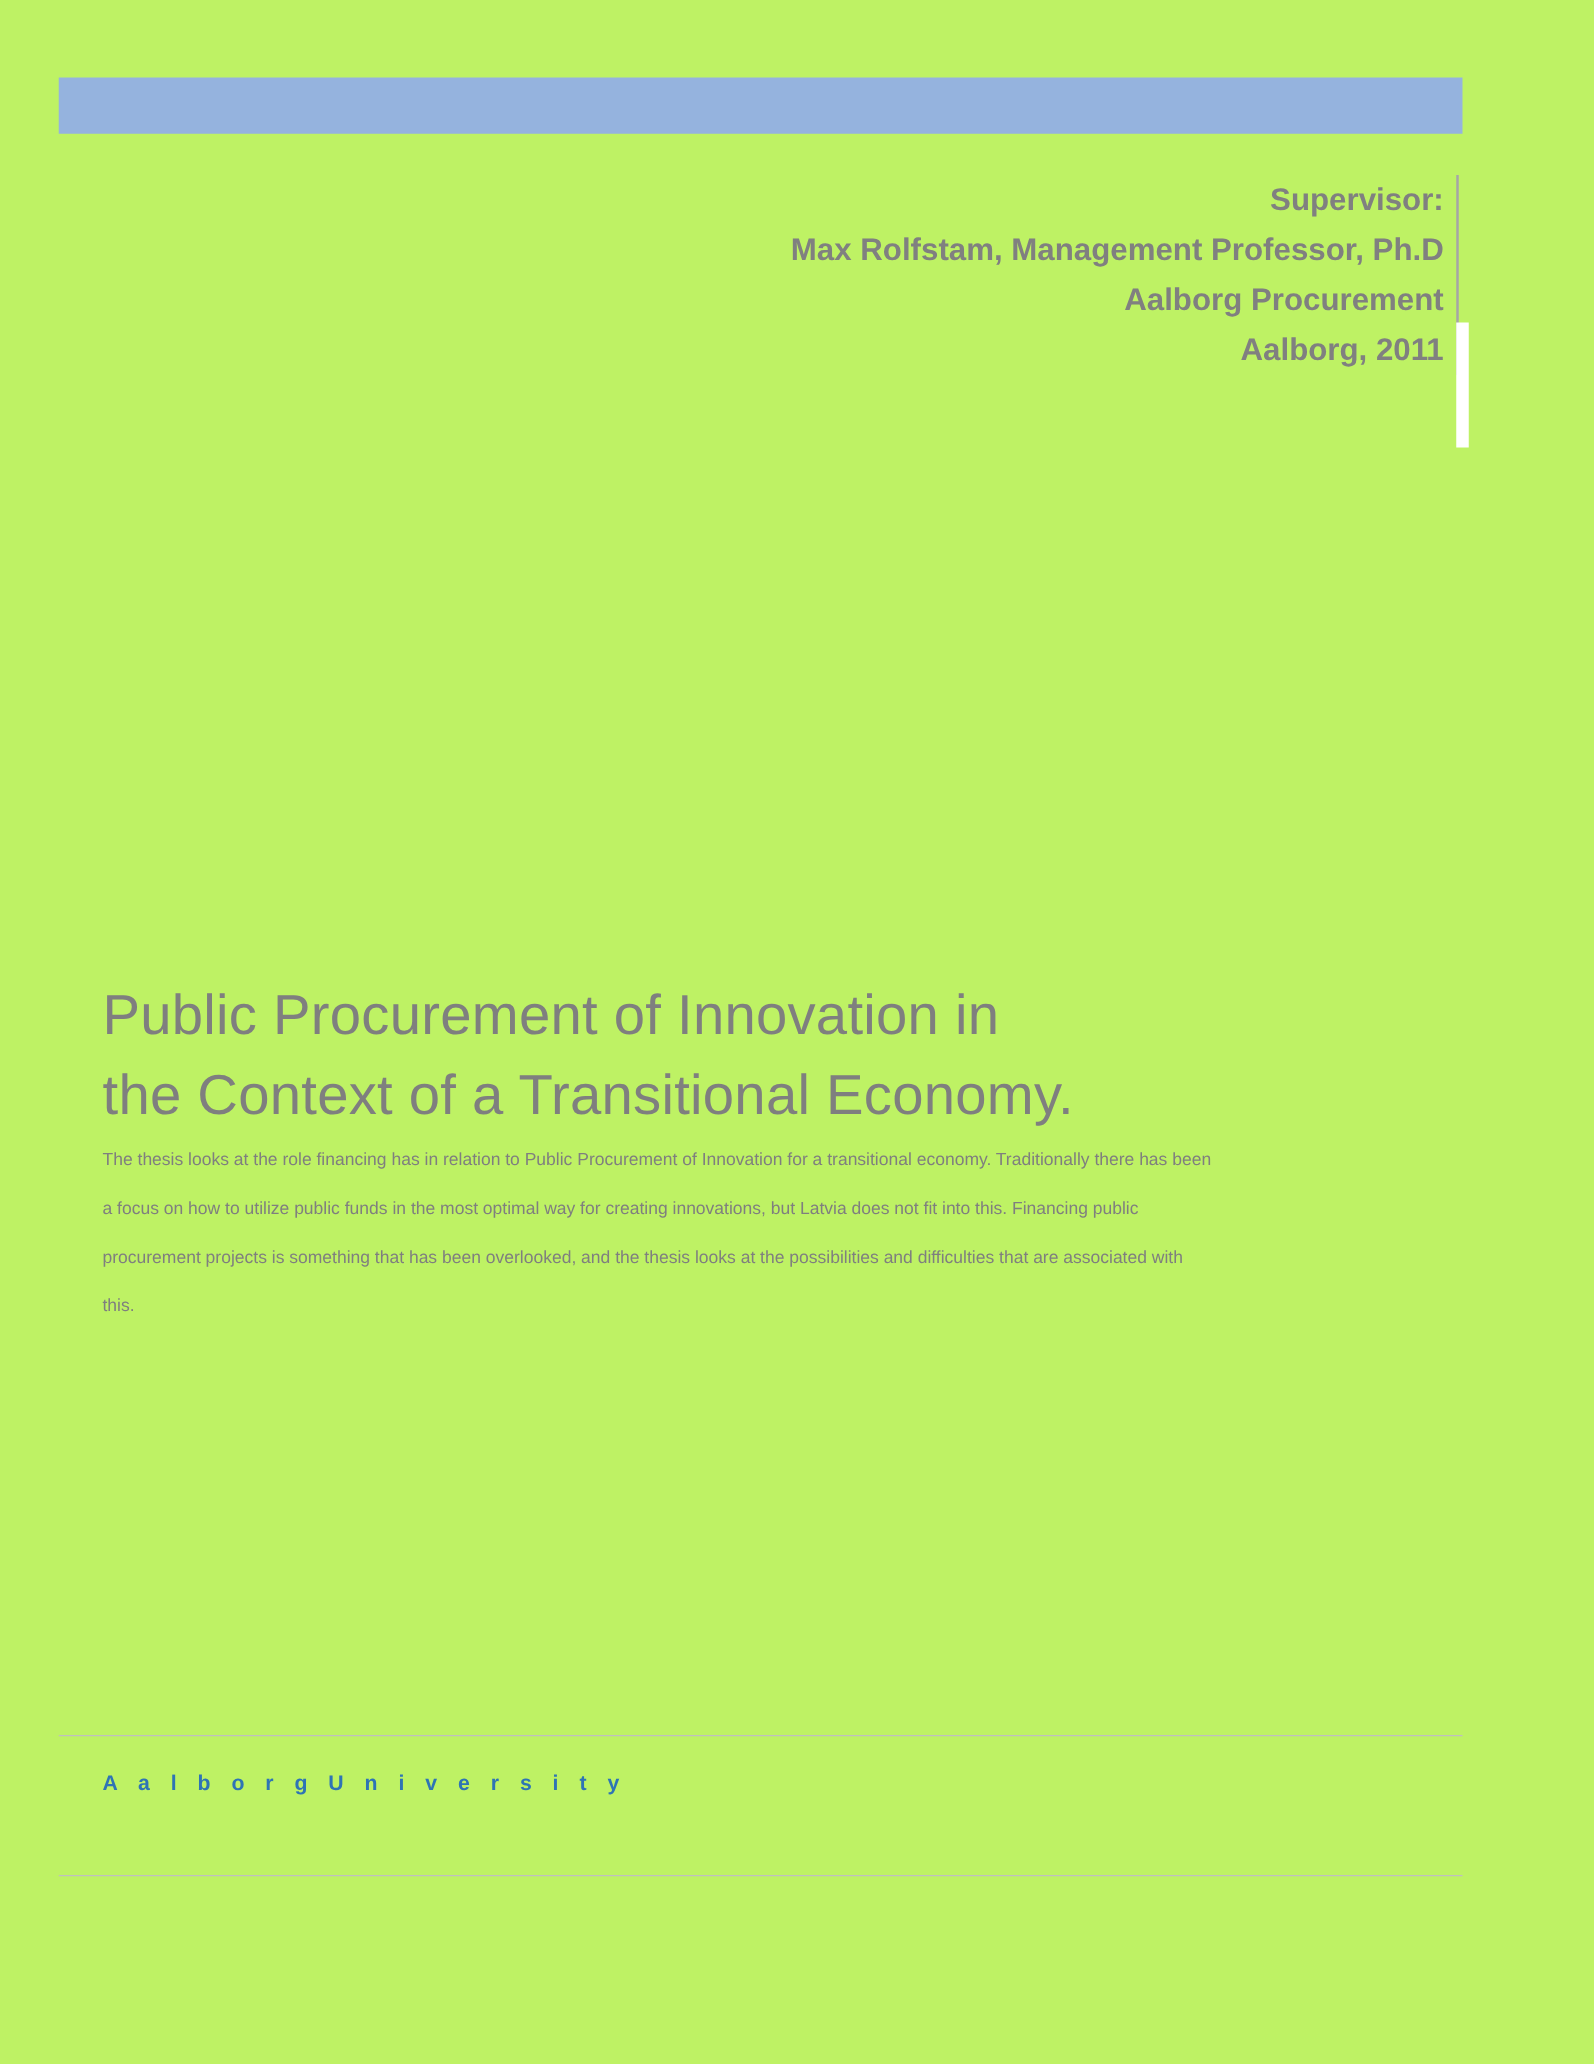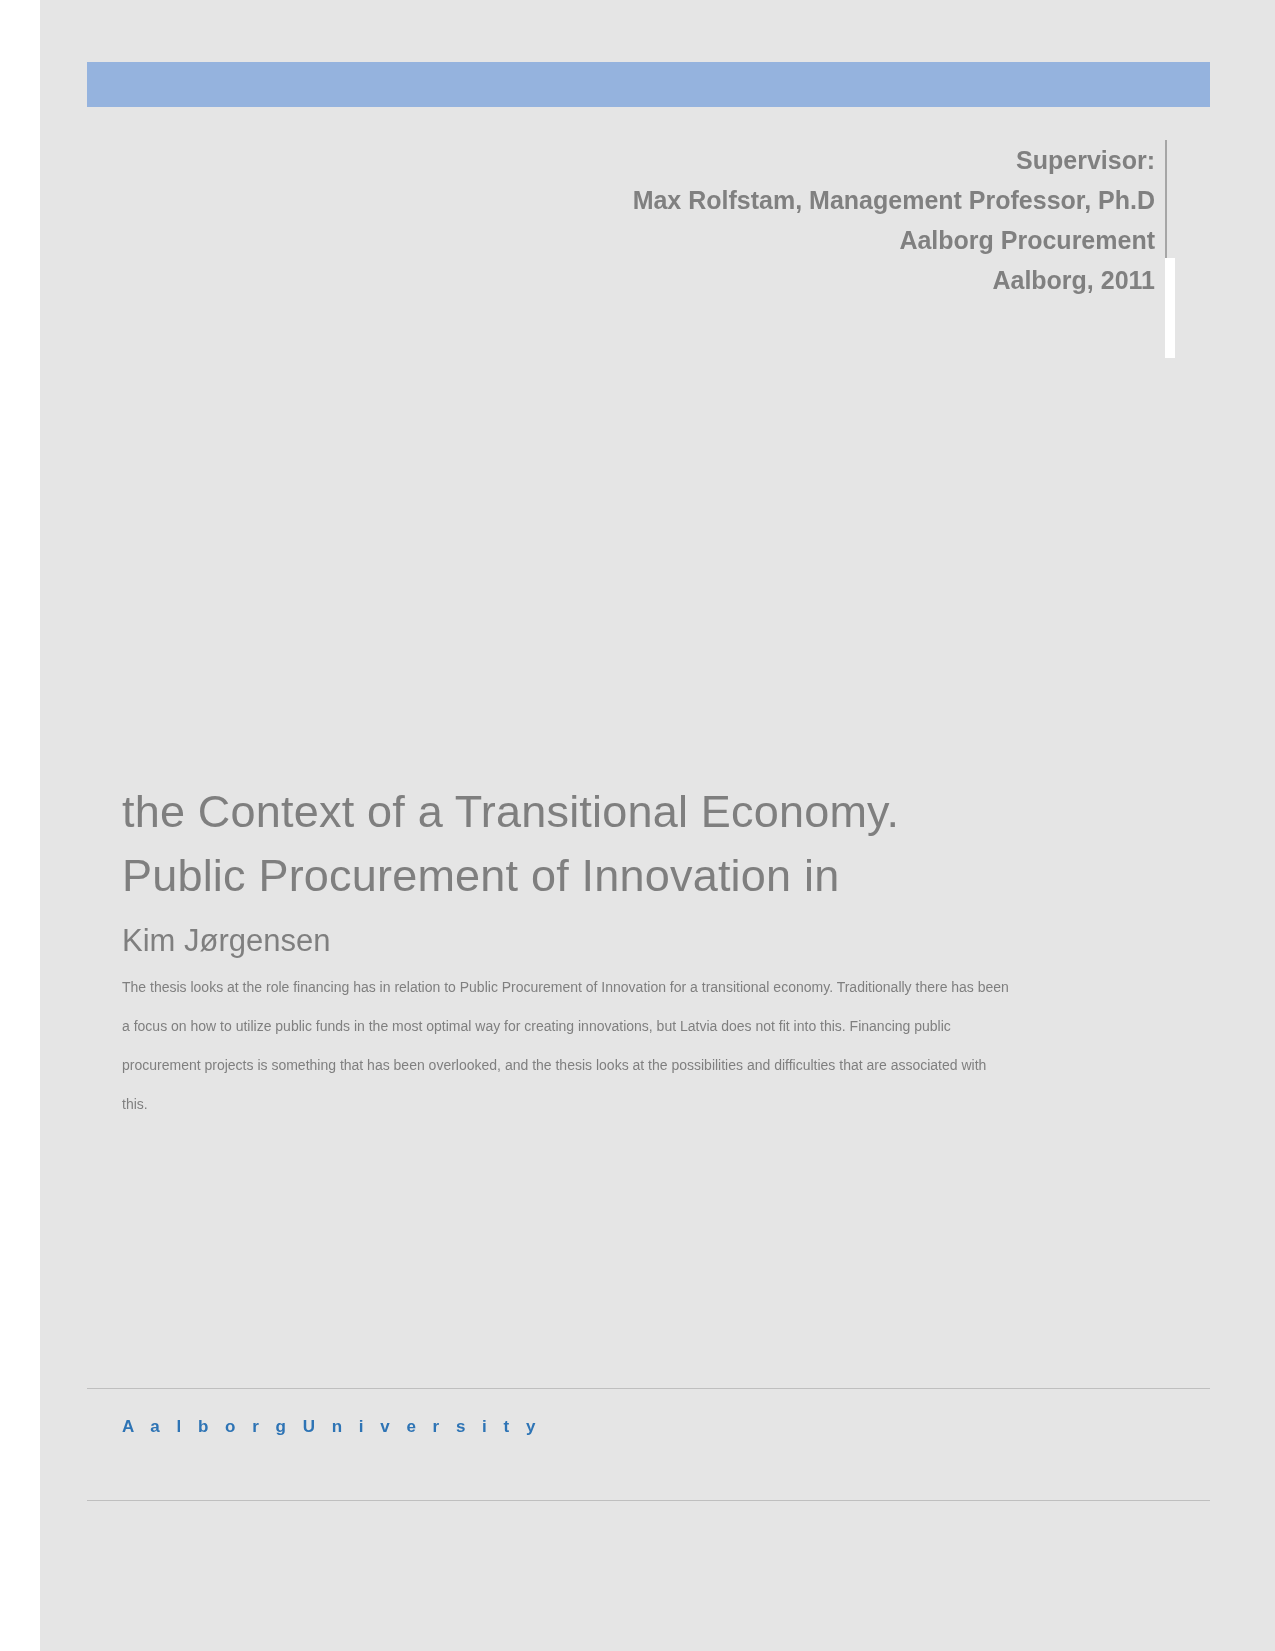--- a/index.html
+++ b/index.html
@@ -11,22 +11,21 @@
     width: 1275px;
     height: 1651px;
     font-family: "Liberation Sans", sans-serif;
     color: #595959;
     position: relative;
     overflow: hidden;
   }
   .page {
     position: absolute;
     inset: 0;
-    background: #e5e5e5;
-    margin-left: 40px;
+    background: #bef264;
   }
   
   .top-bar {
     position: absolute;
     left: 47px;
     top: 62px;
     width: 1123px;
     height: 45px;
     background: #95b3de;
   }
@@ -120,23 +119,22 @@
 
   <div class="supervisor-block">
     <span class="line">Supervisor:</span>
     <span class="line">Max Rolfstam, Management Professor, Ph.D</span>
     <span class="line">Aalborg Procurement</span>
     <span class="line">Aalborg, 2011</span>
   </div>
   <div class="rule-mask"></div>
 
   <div class="title-area">
+    <h1 class="doc-title">Public Procurement of Innovation in</h1>
     <h1 class="doc-title">the Context of a Transitional Economy.</h1>
-    <h1 class="doc-title">Public Procurement of Innovation in</h1>
-    <h2 class="doc-author">Kim Jørgensen</h2>
     <p class="doc-abstract">The thesis looks at the role financing has in relation to Public Procurement of Innovation for a transitional economy. Traditionally there has been a focus on how to utilize public funds in the most optimal way for creating innovations, but Latvia does not fit into this. Financing public procurement projects is something that has been overlooked, and the thesis looks at the possibilities and difficulties that are associated with this.</p>
   </div>
 
   <div class="footer-rule-top"></div>
   <div class="footer-org">A a l b o r g   U n i v e r s i t y</div>
   <div class="footer-rule-bottom"></div>
 
 </div>
 
 </body></html>

